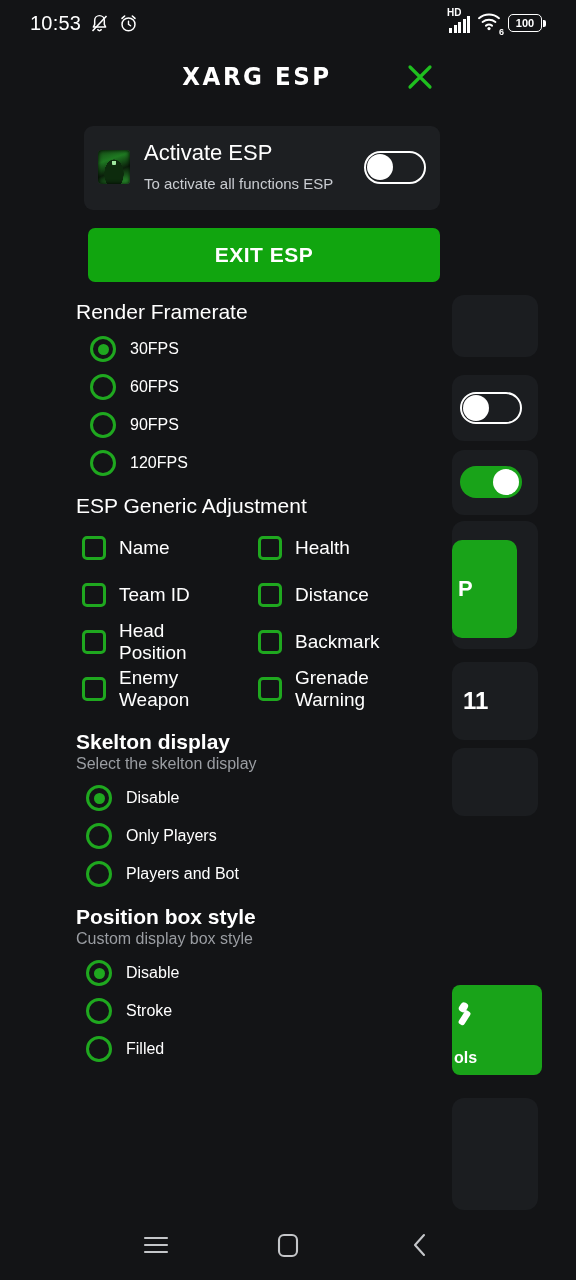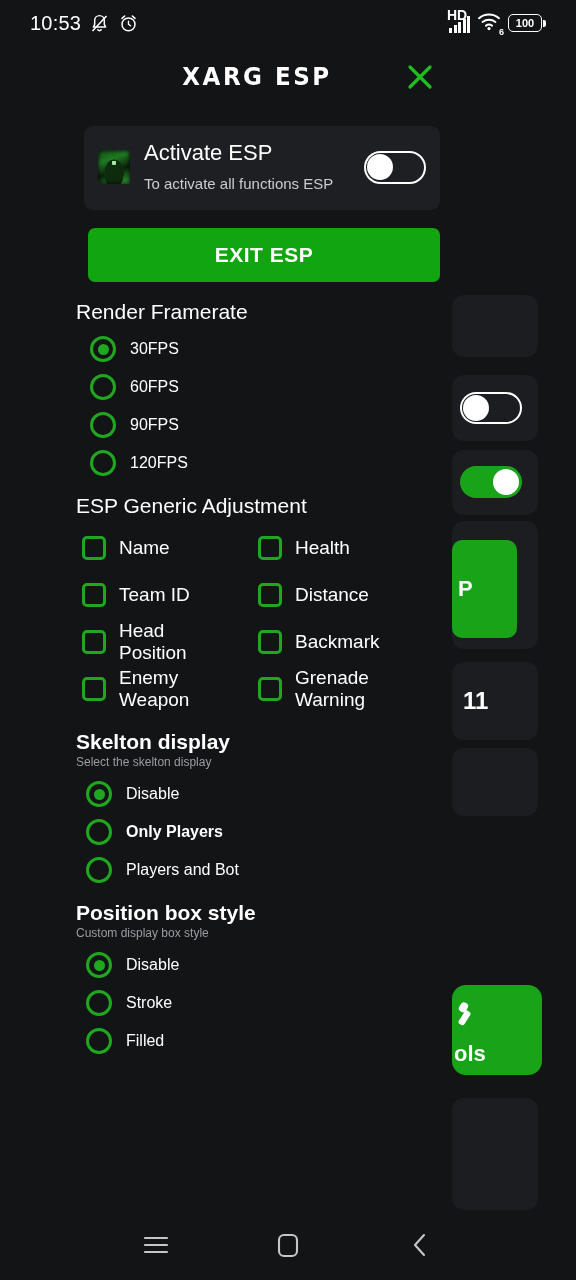--- a/index.html
+++ b/index.html
@@ -34,22 +34,22 @@
   .bg-text{ position:absolute; color:#fff; font-size:24px; font-weight:600; }
   .bg-toggle{
     position:absolute; width:62px; height:32px; border-radius:18px;
     display:flex; align-items:center;
   }
   .bg-toggle.off{ background:#1b1d20; border:2px solid #fff; justify-content:flex-start; }
   .bg-toggle.off .knob{ width:26px;height:26px;border-radius:50%;background:#fff;margin-left:1px; }
   .bg-toggle.on{ background:#19a319; justify-content:flex-end; }
   .bg-toggle.on .knob{ width:26px;height:26px;border-radius:50%;background:#fff;margin-right:3px; }
   .bg-tool-btn{
-    position:absolute; background:#19a319; border-radius:14px;
-    color:#fff; font-size:22px; font-weight:600;
+    position:absolute; background:#19a319; border-radius:8px;
+    color:#fff; font-size:16px; font-weight:600;
     display:flex; flex-direction:column; justify-content:flex-end; padding:0 0 8px 0;
   }
   .bg-tool-btn .lbl{ padding-left:2px; }
 
   
   .rail{
     position:absolute; top:46px; left:0; width:72px; height:1164px;
     background:#131416; z-index:20;
     display:flex; flex-direction:column; align-items:center;
   }
@@ -113,21 +113,21 @@
   .exit-btn{
     margin:18px 12px 0 88px; height:54px; background:#11a50f; border-radius:7px;
     color:#fff; font-size:21px; font-weight:700; letter-spacing:.5px;
     display:flex; align-items:center; justify-content:center;
   }
 
   
   .sec{ padding-left:76px; padding-right:10px; }
   .sec-title{ color:#fff; font-size:21px; font-weight:500; margin-top:18px; }
   .sec-title.bold{ font-weight:700; }
-  .sec-sub{ color:#9a9da2; font-size:12px; margin-top:1px; }
+  .sec-sub{ color:#9a9da2; font-size:16px; margin-top:1px; }
 
   
   .radio-row{ display:flex; align-items:center; gap:14px; margin-top:12px; padding-left:14px; }
   .radio{
     width:26px; height:26px; border-radius:50%; border:3px solid #1fa81f;
     flex:none; display:flex; align-items:center; justify-content:center;
   }
   .radio .dot{ width:11px; height:11px; border-radius:50%; background:#1fa81f; display:none; }
   .radio.on .dot{ display:block; }
   .radio-label{ color:#fff; font-size:16px; }
@@ -191,21 +191,21 @@
         <line x1="4" y1="20.5" x2="20" y2="3.5" stroke="#fff" stroke-width="1.8"></line>
       </svg>
       <svg class="icon-svg" width="21" height="21" viewBox="0 0 24 24">
         <circle cx="12" cy="13" r="7.4" fill="none" stroke="#fff" stroke-width="1.7"></circle>
         <path d="M12 9.5V13l2.4 1.6" fill="none" stroke="#fff" stroke-width="1.6" stroke-linecap="round"></path>
         <path d="M4.6 6.2 7.6 3.4M19.4 6.2 16.4 3.4" fill="none" stroke="#fff" stroke-width="1.8" stroke-linecap="round"></path>
       </svg>
     </div>
     <div class="sb-right">
       <div style="position:relative;display:flex;align-items:flex-end;gap:1.5px;height:20px;">
-        <span style="position:absolute;top:-6px;left:-2px;font-size:14px;font-weight:700;color:#fff;">HD</span>
+        <span style="position:absolute;top:-6px;left:-2px;font-size:10px;font-weight:700;color:#fff;">HD</span>
         <i style="width:3px;height:5px;background:#fff;display:block;"></i>
         <i style="width:3px;height:8px;background:#fff;display:block;"></i>
         <i style="width:3px;height:11px;background:#fff;display:block;"></i>
         <i style="width:3px;height:14px;background:#fff;display:block;"></i>
         <i style="width:3px;height:17px;background:#fff;display:block;"></i>
       </div>
       <div style="position:relative;">
         <svg width="24" height="19" viewBox="0 0 24 19">
           <path d="M2 6.2A15.6 15.6 0 0 1 22 6.2" fill="none" stroke="#fff" stroke-width="2" stroke-linecap="round"></path>
           <path d="M5.6 10A10.5 10.5 0 0 1 18.4 10" fill="none" stroke="#fff" stroke-width="2" stroke-linecap="round"></path>
@@ -361,21 +361,21 @@
 
       <div class="sec" style="padding-left:68px;margin-top:6px;">
         <div class="sec-title bold" style="padding-left:8px;">Skelton display</div>
         <div class="sec-sub" style="padding-left:8px;">Select the skelton display</div>
         <div class="radio-row" style="padding-left:18px;">
           <div class="radio on">
               <div class="dot"></div>
             </div>
           <div class="radio-label">Disable</div>
         </div>
-        <div class="radio-row" style="padding-left:18px;font-weight:bold;">
+        <div class="radio-row" style="padding-left:18px;">
           <div class="radio"></div>
           <div class="radio-label">Only Players</div>
         </div>
         <div class="radio-row" style="padding-left:18px;">
           <div class="radio"></div>
           <div class="radio-label">Players and Bot</div>
         </div>
       </div>
 
       <div class="sec" style="padding-left:68px;margin-top:8px;">

